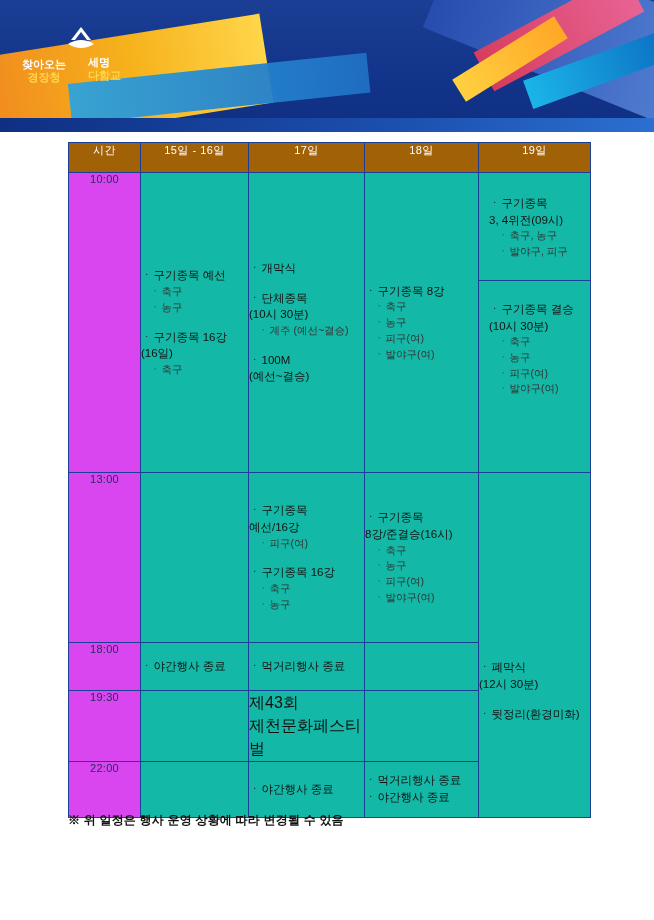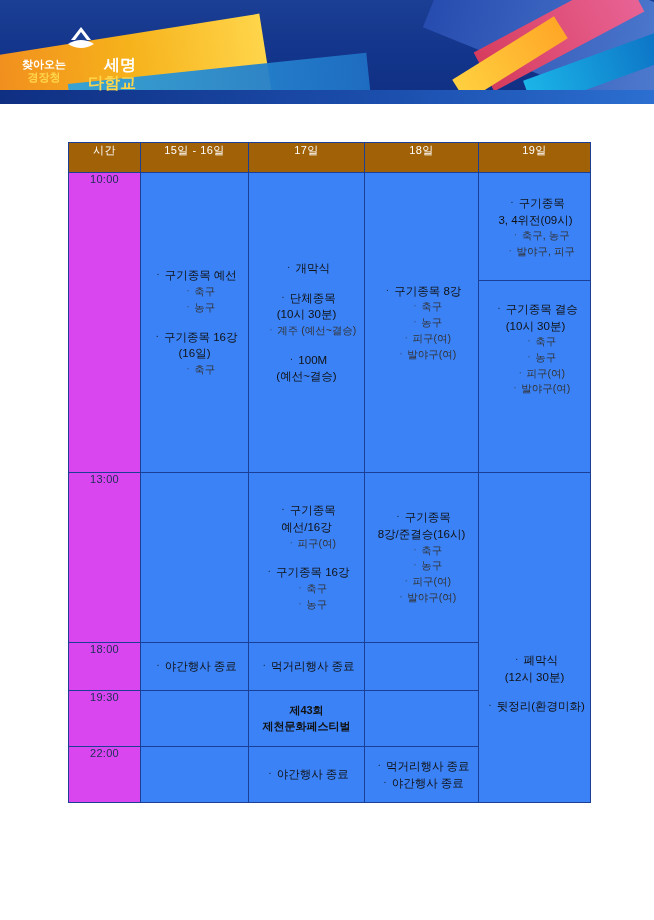--- a/index.html
+++ b/index.html
@@ -13,21 +13,21 @@
     position: relative;
     width: 654px; height: 920px;
     overflow: hidden;
     background: #ffffff;
   }
 
   
   .banner {
     position: relative;
     width: 654px;
-    height: 104px;
+    height: 132px;
     background: linear-gradient(180deg, #1b3f94 0%, #12348a 55%, #0f2f82 100%);
     overflow: hidden;
   }
   .banner .ribbon-a {
     position: absolute;
     left: -30px; top: 60px;
     width: 300px; height: 90px;
     background: linear-gradient(90deg, #f0861f 0%, #f6b21b 55%, #ffd54a 100%);
     transform: rotate(-9deg);
     transform-origin: left center;
@@ -107,24 +107,24 @@
     color: #ffffff;
     font-size: 11px;
     font-weight: bold;
     line-height: 1.15;
     text-align: center;
   }
   .logo .kr-right {
     position: absolute;
     left: 66px; top: 30px;
     color: #ffffff;
-    font-size: 16px;
+    font-size: 11px;
     font-weight: bold;
     line-height: 1.15;
-    text-align: right;
+    text-align: left;
   }
   .logo .accent { color: #ffd54a; }
 
   
   .table-wrap {
     position: absolute;
     left: 68px; top: 142px;
     width: 522px;
   }
   table.schedule {
@@ -156,23 +156,22 @@
 
   td.time {
     background: #d946ef;
     color: #1a2f55;
     font-size: 11px;
     text-align: center;
     vertical-align: middle;
     letter-spacing: .3px;
   }
   td.cell {
-    background: #3b82f6;
+    background: #14b8a6;
     padding: 10px 8px 10px 10px;
-    text-align: center;
   }
   td.cell.mid { vertical-align: middle; }
   .block { margin-bottom: 13px; }
   .block:last-child { margin-bottom: 0; }
   .lead {
     font-size: 11.5px;
     color: #111111;
     line-height: 1.45;
     white-space: pre-line;
   }
@@ -184,25 +183,24 @@
     font-size: 10.5px;
     color: #333333;
     line-height: 1.5;
     padding-left: 9px;
   }
   .sub::before {
     content: "ㆍ";
     margin-right: 1px;
   }
   .plain {
-    font-size: 11px;
+    font-size: 16px;
     color: #111111;
     line-height: 1.45;
     white-space: pre-line;
-    font-weight: bold;
   }
 
   
   .footnote {
     position: absolute;
     left: 68px; top: 812px;
     font-size: 12px;
     font-weight: bold;
     color: #111111;
     letter-spacing: .2px;
@@ -383,13 +381,14 @@
           </td>
           <td class="cell mid">
             <div class="lead">먹거리행사 종료</div>
             <div class="lead">야간행사 종료</div>
           </td>
         </tr>
       </tbody>
     </table>
   </div>
 
+  <div class="footnote">※ 위 일정은 행사 운영 상황에 따라 변경될 수 있음</div>
 </div>
 
 </body></html>

